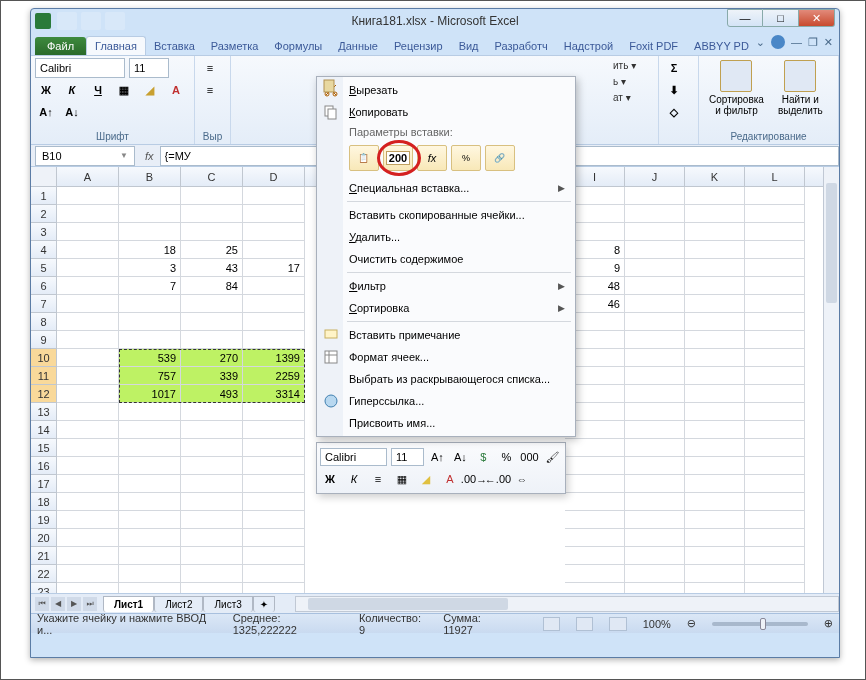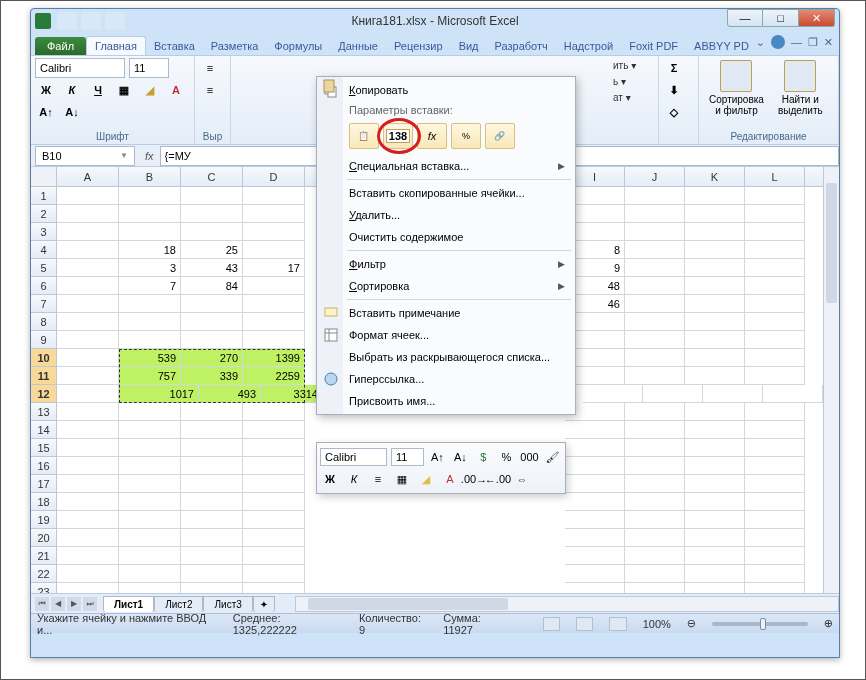--- a/index.html
+++ b/index.html
@@ -48,21 +48,21 @@
 .formula-input { border: none; outline: none; flex: 1; font-size: 11px; }
 
 
 .gridwrap { position: relative; height: 426px; background: #fff; overflow: hidden; }
 .colhdr-row { display: flex; height: 20px; background: linear-gradient(#f6f9fd,#e4ecf7); border-bottom: 1px solid #c0c7d0; }
 .corner { width: 26px; border-right: 1px solid #c0c7d0; background: #eef2f8; }
 .colhdr { border-right: 1px solid #c0c7d0; text-align: center; line-height: 20px; color: #333; }
 .rowarea { display: flex; flex-direction: column; }
 .row { display: flex; height: 18px; }
 .rowhdr { width: 26px; background: linear-gradient(#f6f9fd,#e4ecf7); border-right: 1px solid #c0c7d0; border-bottom: 1px solid #c0c7d0; text-align: center; line-height: 18px; color: #333; }
-.rowhdr.sel { background: #f9d99a; font-weight: bold; }
+.rowhdr.sel { background: #f9d99a; }
 .cell { border-right: 1px solid #d4d8de; border-bottom: 1px solid #d4d8de; padding-right: 4px; text-align: right; line-height: 18px; overflow: hidden; }
 .cell.sel { background: #bef264; }
 .marching { position: absolute; border: 1.5px dashed #333; pointer-events: none; }
 
 
 .sheettabs { height: 20px; background: #e4ecf7; border-top: 1px solid #b8cce4; display: flex; align-items: center; padding-left: 4px; }
 .sheettab-nav { display: flex; gap: 2px; margin-right: 6px; }
 .sheettab-nav span { width: 14px; height: 14px; background: #d0dae8; display: flex; align-items: center; justify-content: center; font-size: 8px; color: #555; }
 .sheettab { padding: 2px 10px; background: #fff; border: 1px solid #b0b8c4; border-bottom: none; border-radius: 0 0 3px 3px; font-size: 10px; }
 .sheettab.active { font-weight: bold; background: #fff; }
@@ -368,21 +368,21 @@
           <div class="cell sel" style="width: 62px;">2259</div>
           <div style="width: 260px;"></div>
           <div class="cell" style="width: 60px;"></div>
           <div class="cell" style="width: 60px;"></div>
           <div class="cell" style="width: 60px;"></div>
           <div class="cell" style="width: 60px;"></div>
         </div>
         <div class="row">
           <div class="rowhdr sel">12</div>
           <div class="cell" style="width: 62px;"></div>
-          <div class="cell sel" style="width: 80px;">1017</div>
+          <div class="cell sel" style="width: 62px;">1017</div>
           <div class="cell sel" style="width: 62px;">493</div>
           <div class="cell sel" style="width: 62px;">3314</div>
           <div style="width: 260px;"></div>
           <div class="cell" style="width: 60px;"></div>
           <div class="cell" style="width: 60px;"></div>
           <div class="cell" style="width: 60px;"></div>
           <div class="cell" style="width: 60px;"></div>
         </div>
         <div class="row">
           <div class="rowhdr">13</div>
@@ -553,35 +553,43 @@
     <div class="zoom-slider">
         <div class="zoom-thumb"></div>
       </div>
     <span>⊕</span>
   </div>
 </div>
 
 <div class="ctxmenu">
   <div class="ctx-item">
     <svg class="ico16 ctx-ico">
+        <path d="M3 3l10 10M13 3L3 13" stroke="#b06000" fill="none"></path>
+        <circle cx="4" cy="12" r="2" fill="none" stroke="#b06000"></circle>
+        <circle cx="12" cy="12" r="2" fill="none" stroke="#b06000"></circle>
+      </svg>
+    <span><span class="underline-key">В</span>ырезать</span>
+  </div>
+  <div class="ctx-item">
+    <svg class="ico16 ctx-ico">
         <rect x="2" y="2" width="8" height="10" fill="#fff" stroke="#888"></rect>
         <rect x="5" y="5" width="8" height="10" fill="#fff" stroke="#888"></rect>
       </svg>
     <span><span class="underline-key">К</span>опировать</span>
   </div>
   <div class="ctx-label-head">
     <svg class="ico16 ctx-ico" style="left:4px;top:1px;">
         <rect x="3" y="2" width="10" height="12" fill="#e8d8a0" stroke="#b09050"></rect>
       </svg>
     <span>Параметры вставки:</span>
   </div>
   <div class="ctx-paste-row">
     <div class="paste-opt">📋</div>
     <div class="paste-opt hl">
-      <span style="background:#fff;border:1px solid #c0a060;padding:0 2px;font-weight:bold;">138</span>
+      <span style="background:#fff;border:1px solid #c0a060;padding:0 2px;font-weight:bold;">200</span>
       <div class="red-ring"></div>
     </div>
     <div class="paste-opt">
         <i>fx</i>
       </div>
     <div class="paste-opt">%</div>
     <div class="paste-opt">🔗</div>
   </div>
   <div class="ctx-item">
     <span><span class="underline-key">С</span>пециальная вставка...</span>

